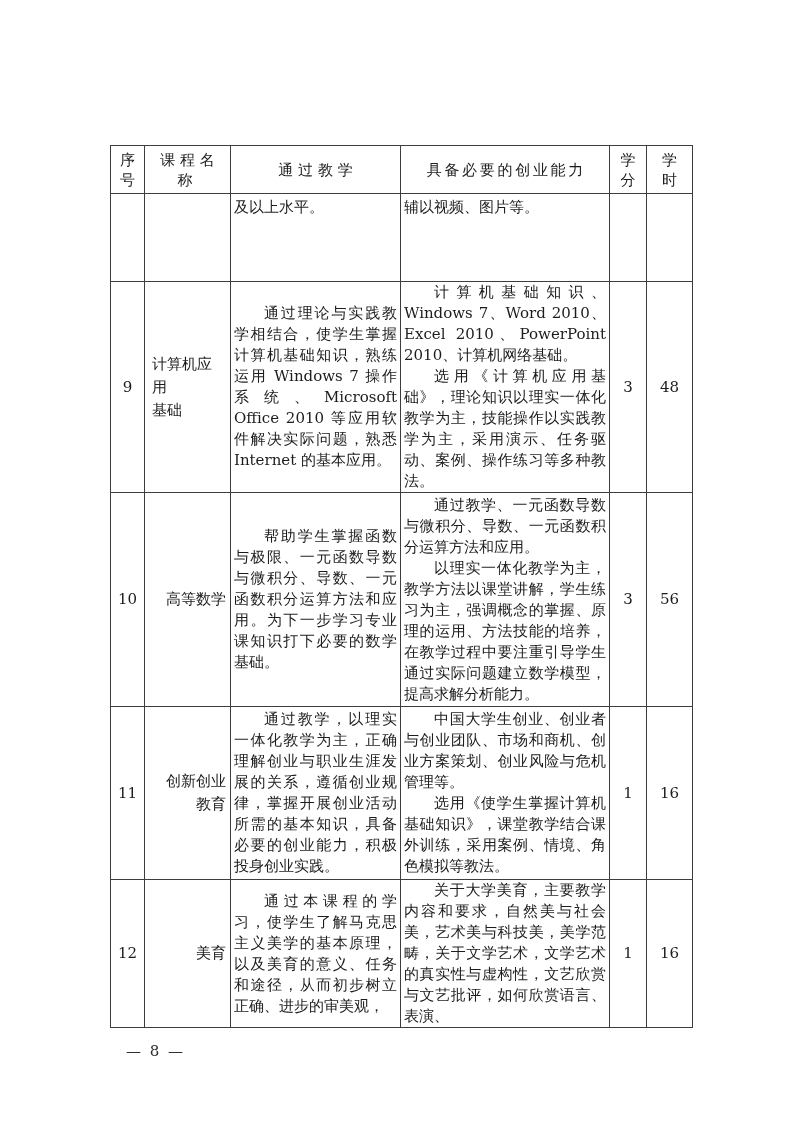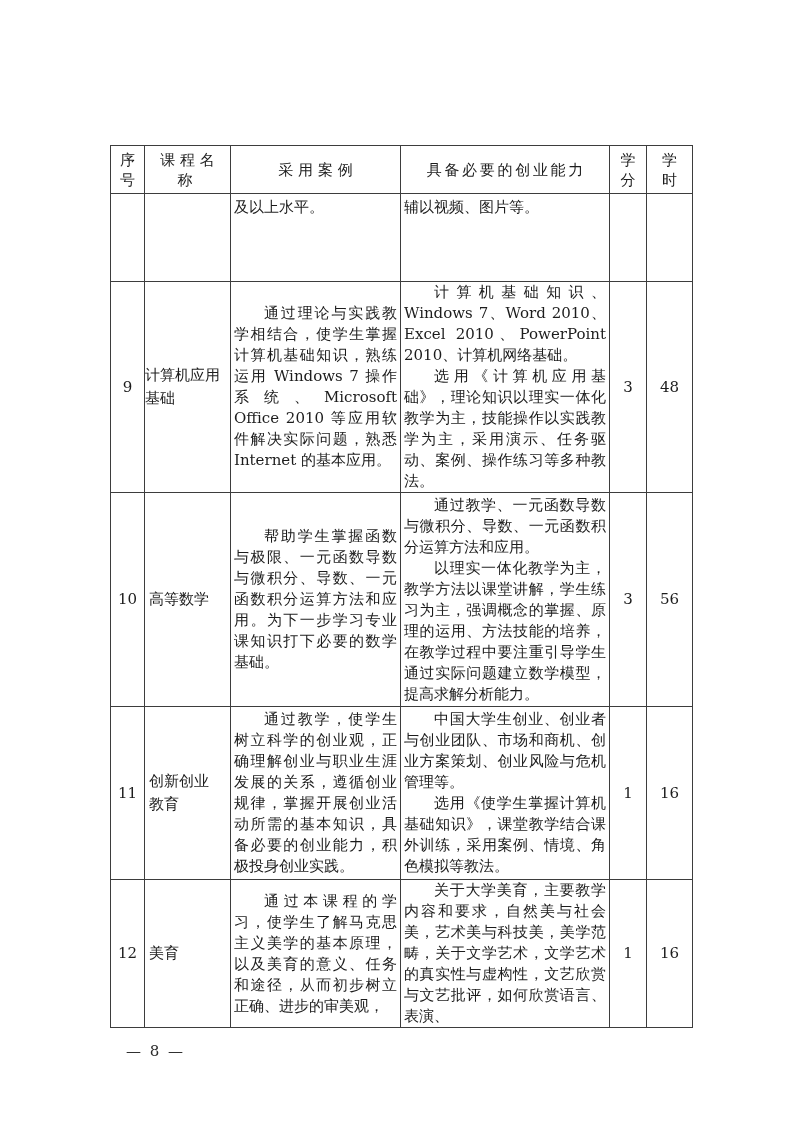--- a/index.html
+++ b/index.html
@@ -51,27 +51,27 @@
 
   tbody tr:nth-child(1) { height: 88px; padding-left: 41px; }
   tbody tr:nth-child(2) { height: 187px; }
   tbody tr:nth-child(3) { height: 214px; }
   tbody tr:nth-child(4) { height: 173px; }
   tbody tr:nth-child(5) { height: 135px; }
 
   td { line-height: 21px; }
   td.c-no, td.c-credits, td.c-hours { text-align: center; }
   td.c-name {
-    text-align: left;
+    text-align: right;
     white-space: pre-line;
     line-height: 23px;
     padding: 0 4px;
   }
   
-  tbody tr:nth-child(2) td.c-name { text-align: left; padding-left: 0; }
+  tbody tr:nth-child(2) td.c-name { text-align: left; padding-left: 7px; }
 
   td.c-goal p, td.c-content p {
     margin: 0;
     text-indent: 2em;
     text-align: justify;
     text-justify: inter-ideograph;
   }
   tr.continuation td { vertical-align: top; }
   tr.continuation td.c-goal p,
   tr.continuation td.c-content p {
@@ -102,21 +102,21 @@
         <col class="w-goal">
       <col class="w-content">
         <col class="w-credits">
         <col class="w-hours">
     </colgroup>
     <thead>
       <tr>
         <th class="h-no">序
 号</th>
         <th class="h-name">课程名称</th>
-        <th class="h-goal">采用案例</th>
+        <th class="h-goal">通过教学</th>
         <th class="h-content">具备必要的创业能力</th>
         <th class="h-credits">学
 分</th>
         <th class="h-hours">学
 时</th>
       </tr>
     </thead>
     <tbody id="table-body">
         <tr class="continuation">
     <td class="c-no"></td>
@@ -155,21 +155,21 @@
             <p>以理实一体化教学为主，教学方法以课堂讲解，学生练习为主，强调概念的掌握、原理的运用、方法技能的培养，在教学过程中要注重引导学生通过实际问题建立数学模型，提高求解分析能力。</p>
           </td>
     <td class="c-credits">3</td>
     <td class="c-hours">56</td>
   </tr>
         <tr>
     <td class="c-no">11</td>
     <td class="c-name">创新创业
 教育</td>
     <td class="c-goal">
-            <p>通过教学，使学生树立科学的创业观，正确理解创业与职业生涯发展的关系，遵循创业规律，掌握开展创业活动所需的基本知识，具备必要的创业能力，积极投身创业实践。</p>
+            <p>通过教学，以理实一体化教学为主，正确理解创业与职业生涯发展的关系，遵循创业规律，掌握开展创业活动所需的基本知识，具备必要的创业能力，积极投身创业实践。</p>
           </td>
     <td class="c-content">
             <p>中国大学生创业、创业者与创业团队、市场和商机、创业方案策划、创业风险与危机管理等。</p>
             <p>选用《使学生掌握计算机基础知识》，课堂教学结合课外训练，采用案例、情境、角色模拟等教法。</p>
           </td>
     <td class="c-credits">1</td>
     <td class="c-hours">16</td>
   </tr>
         <tr>
     <td class="c-no">12</td>

